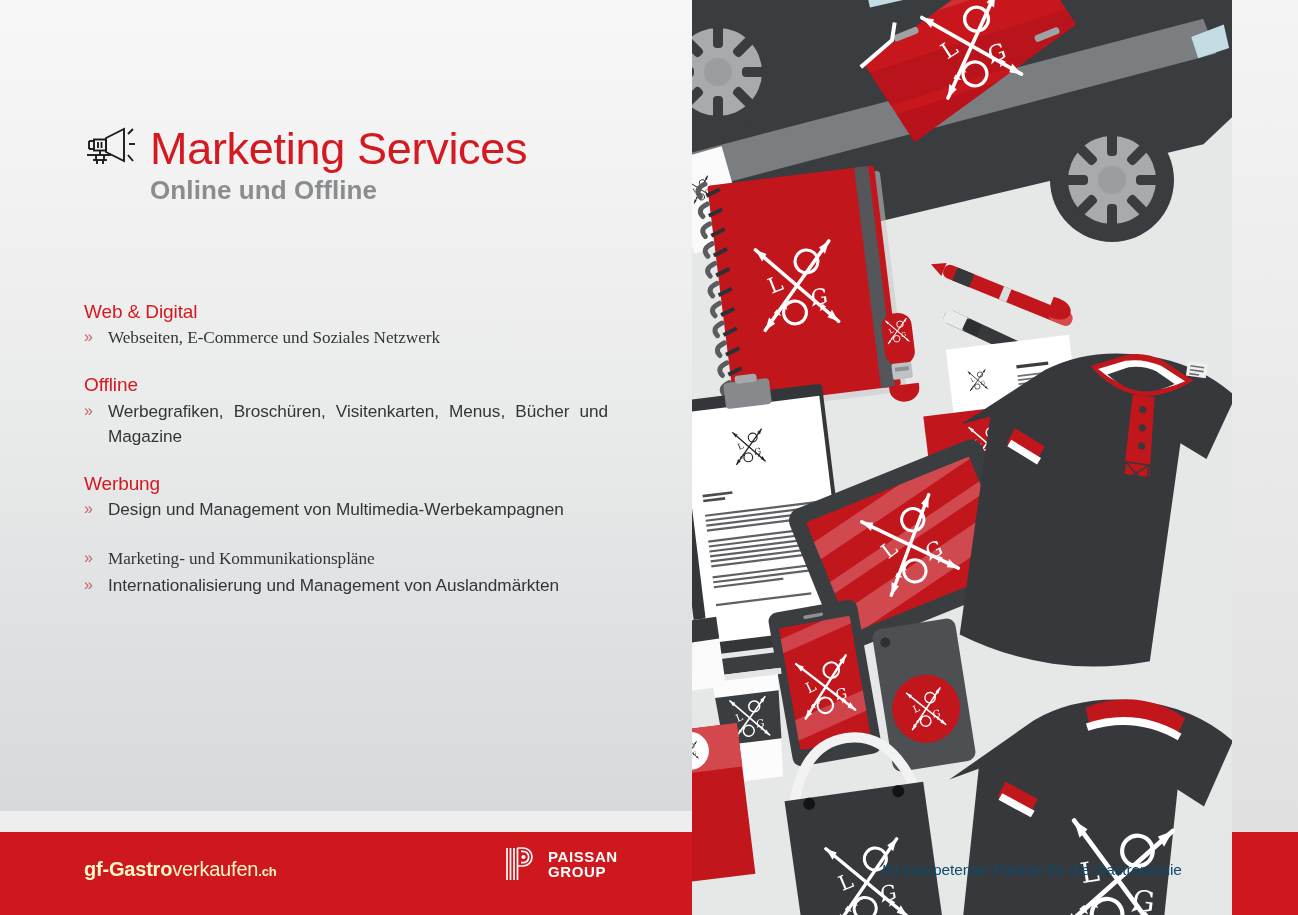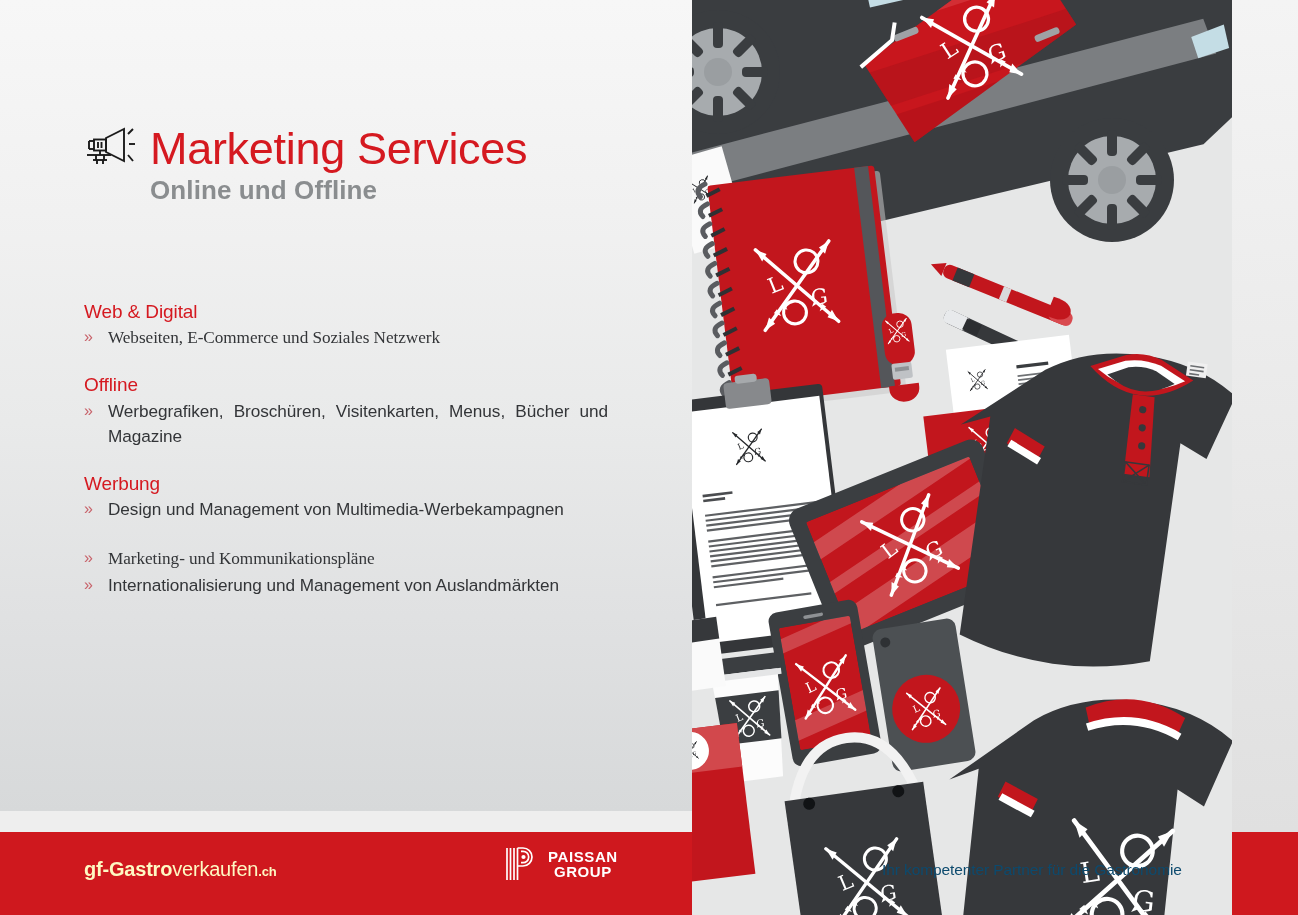--- a/index.html
+++ b/index.html
@@ -111,21 +111,20 @@
     display: flex;
     align-items: center;
     gap: 8px;
   }
   .paissan-mark { width: 36px; height: 38px; flex: 0 0 auto; }
   .paissan-words {
     color: #ffffff;
     line-height: 1.02;
     font-weight: bold;
     letter-spacing: 0.6px;
-    text-align: center;
   }
   .paissan-words .p-line1 { font-size: 15px; display: block; }
   .paissan-words .p-line2 { font-size: 15px; display: block; }
 
   
   .image-panel {
     position: absolute;
     left: 692px; top: 0;
     width: 540px; height: 915px;
     overflow: hidden;

